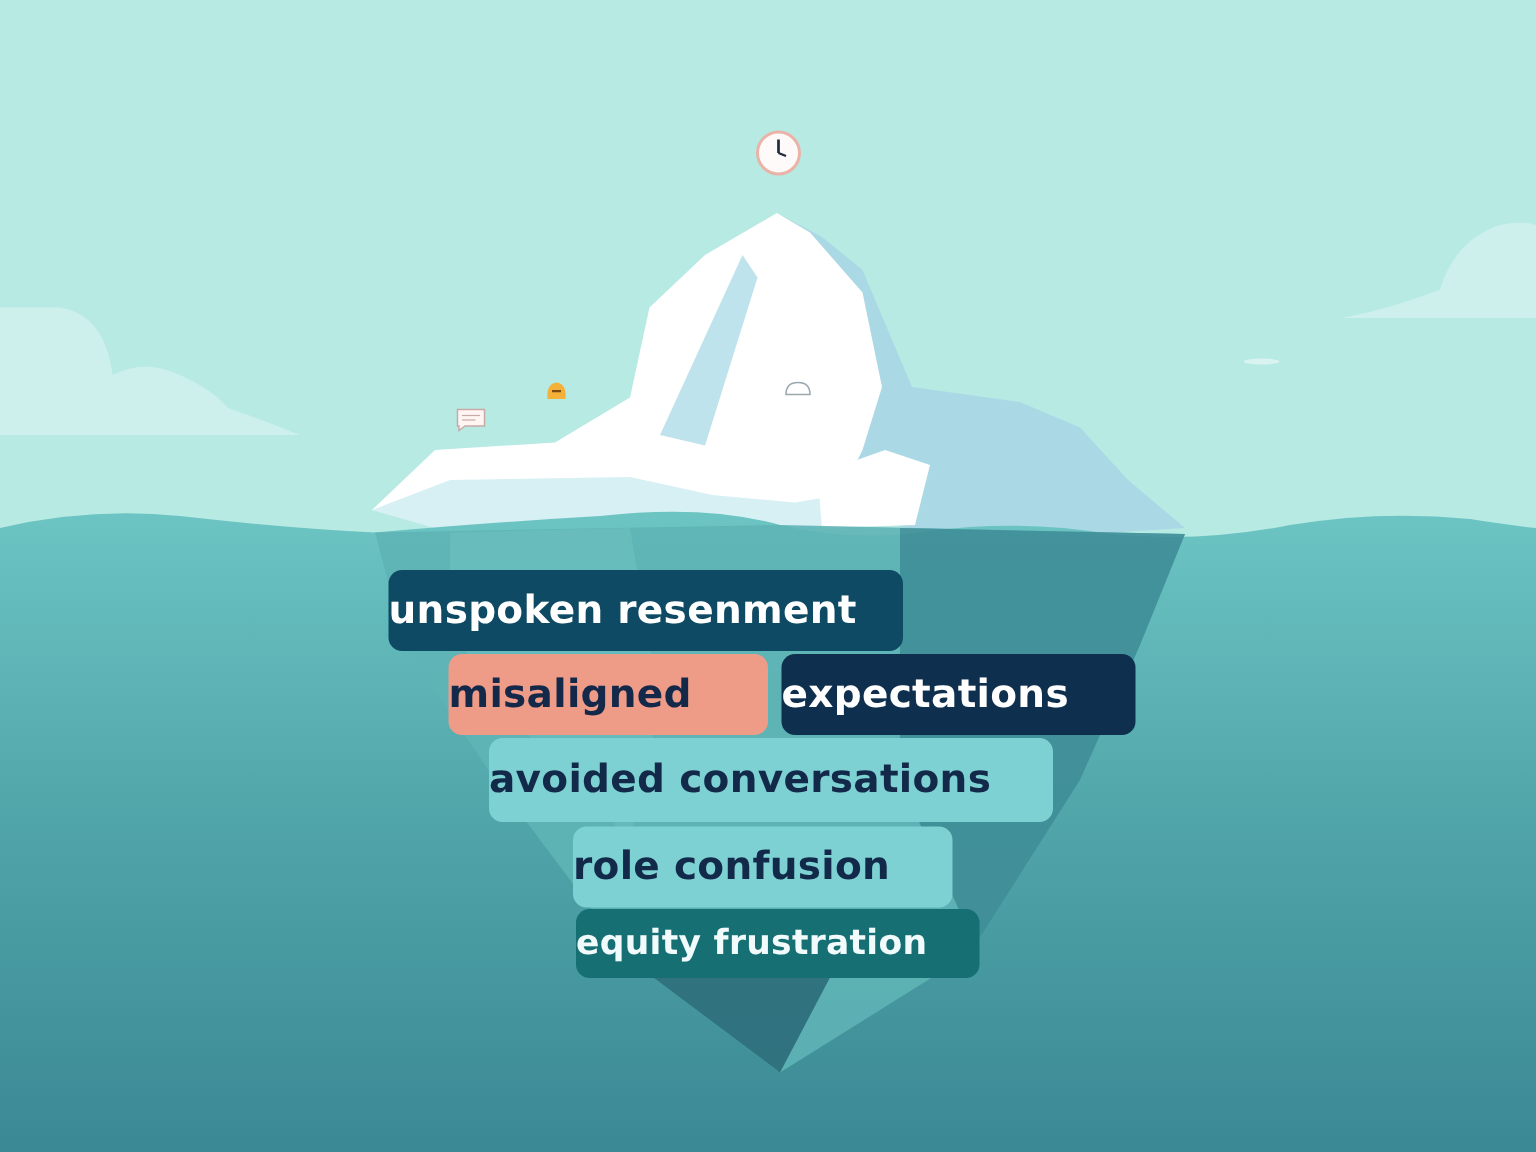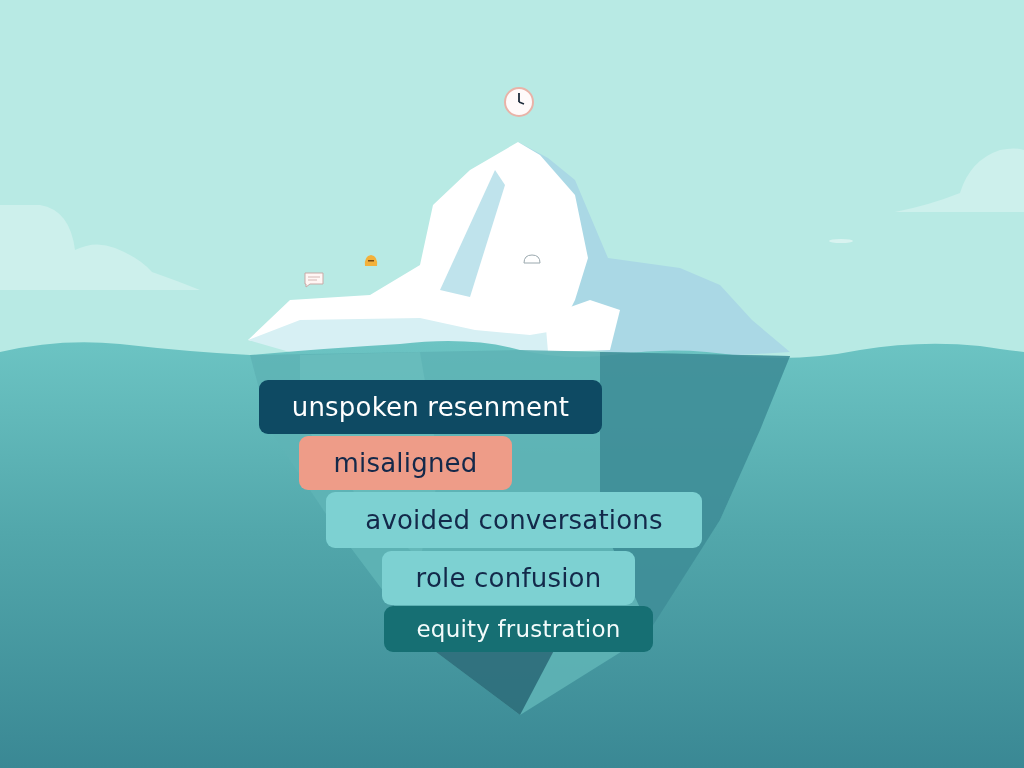--- a/index.html
+++ b/index.html
@@ -11,21 +11,21 @@
   .scene { position: absolute; inset: 0; }
   .sky { position: absolute; left: 0; top: 0; width: 1024px; height: 360px; background: #b8eae4; }
   .scene svg.art { position: absolute; left: 0; top: 0; }
   .clock-icon { position: absolute; left: 503px; top: 86px; width: 32px; height: 32px; }
   .chat-icon { position: absolute; left: 304px; top: 272px; width: 20px; height: 16px; }
   .creature-icon { position: absolute; left: 362px; top: 252px; width: 18px; height: 16px; }
   .dome-icon { position: absolute; left: 523px; top: 254px; width: 18px; height: 10px; }
 
   .tag {
     position: absolute; border-radius: 9px; display: flex; align-items: center;
-    justify-content: center; font-weight: normal; letter-spacing: 0.2px;
+    font-weight: bold; letter-spacing: 0.2px;
     white-space: nowrap; box-sizing: border-box;
   }
   .tag span { display: block; }
   .t1 { left: 259px; top: 380px; width: 343px; height: 54px; background: #0e4a63; color: #ffffff; font-size: 26px; }
   .t2 { left: 299px; top: 436px; width: 213px; height: 54px; background: #ee9c88; color: #14294a; font-size: 26px; }
   .t3 { left: 521px; top: 436px; width: 236px; height: 54px; background: #0e2f4e; color: #ffffff; font-size: 26px; }
   .t4 { left: 326px; top: 492px; width: 376px; height: 56px; background: #7dd1d2; color: #13294a; font-size: 26px; }
   .t5 { left: 382px; top: 551px; width: 253px; height: 54px; background: #7dd1d2; color: #13294a; font-size: 26px; }
   .t6 { left: 384px; top: 606px; width: 269px; height: 46px; background: #166f73; color: #f2fbfb; font-size: 23px; }
 </style>
@@ -92,20 +92,23 @@
   <svg class="dome-icon" viewBox="0 0 18 10">
     <path d="M1 9 Q1 1 9 1 Q17 1 17 9 Z" fill="#ffffff" stroke="#9aa8ae" stroke-width="1"></path>
   </svg>
 
   <div class="tag t1">
     <span>unspoken resenment</span>
   </div>
   <div class="tag t2">
     <span>misaligned</span>
   </div>
+  <div class="tag t3">
+    <span>expectations</span>
+  </div>
   <div class="tag t4">
     <span>avoided conversations</span>
   </div>
   <div class="tag t5">
     <span>role confusion</span>
   </div>
   <div class="tag t6">
     <span>equity frustration</span>
   </div>
 </div>

